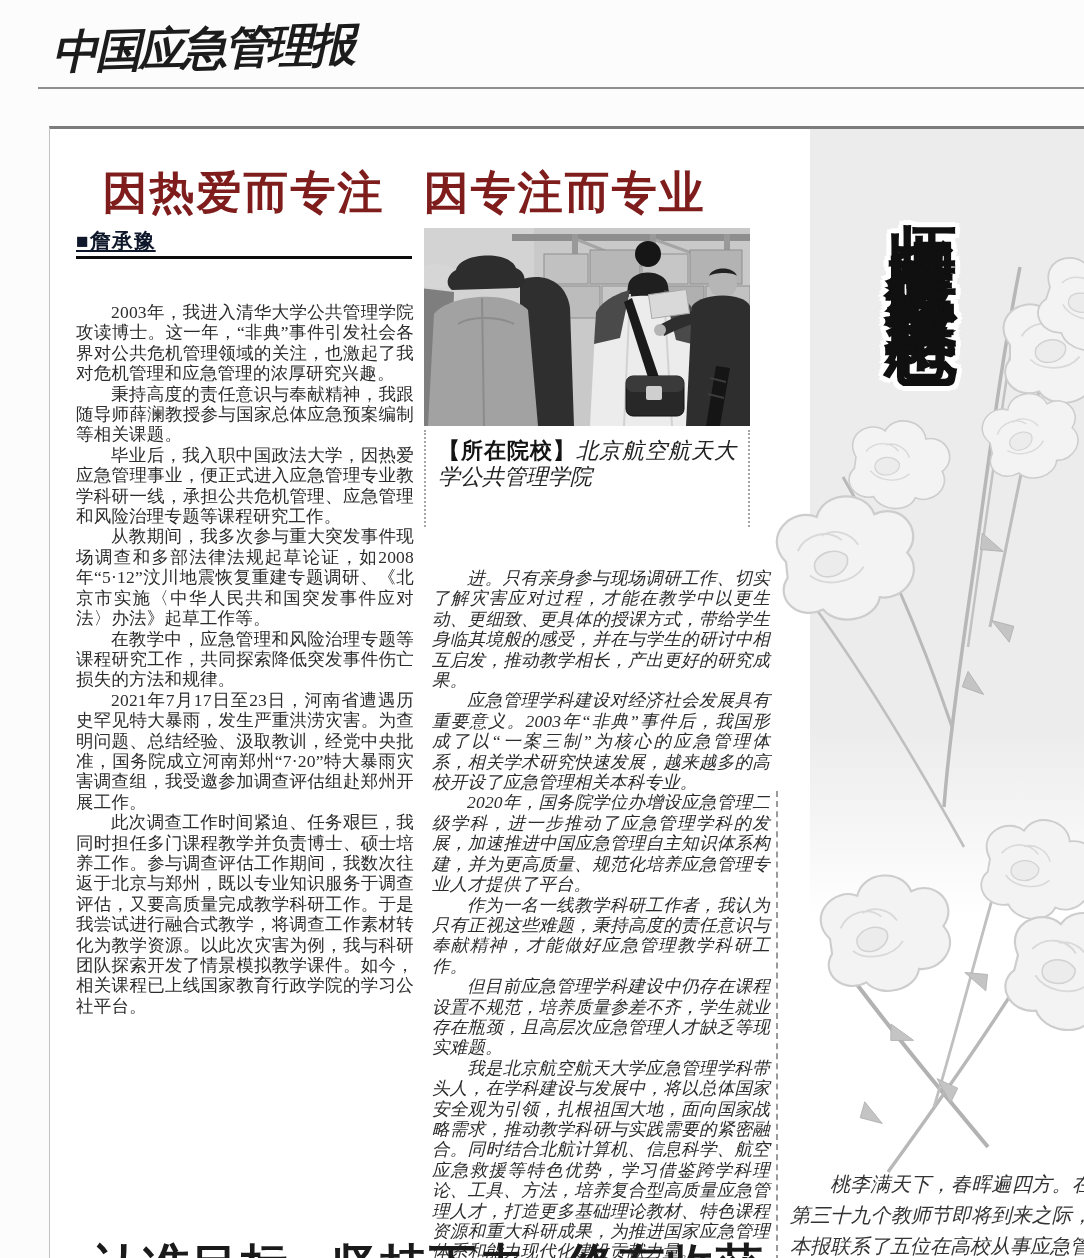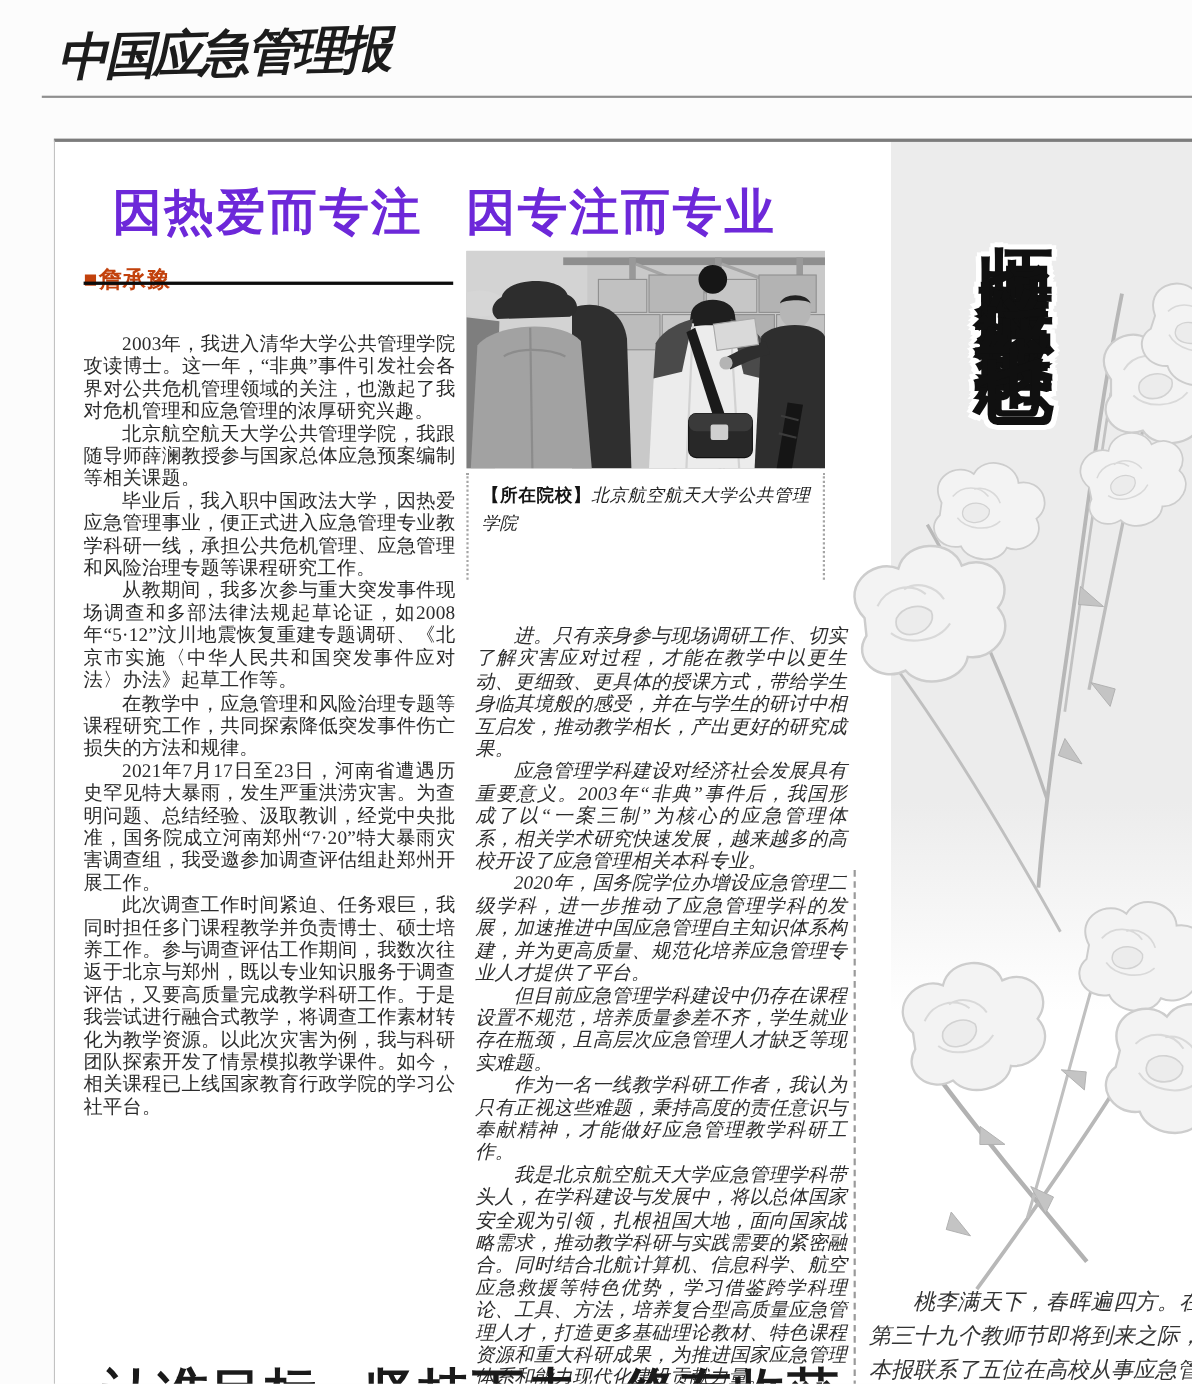--- a/index.html
+++ b/index.html
@@ -35,47 +35,47 @@
     font-family:"Liberation Sans",sans-serif;font-weight:900;
     font-size:72px;line-height:1.0;letter-spacing:9px;color:#101010;
     text-shadow:-4px -4px 0 #fff,4px -4px 0 #fff,-4px 4px 0 #fff,4px 4px 0 #fff,
                  0 -5px 0 #fff,0 5px 0 #fff,-5px 0 0 #fff,5px 0 0 #fff;
     white-space:nowrap;
   }
 
   
   .article-title{
     position:absolute;left:28px;top:34px;width:652px;text-align:center;
-    font-size:45px;font-weight:bold;letter-spacing:2px;word-spacing:26px;color:#6d28d9;
+    font-size:45px;font-weight:bold;letter-spacing:2px;word-spacing:26px;color:#7f1d1d;
     white-space:nowrap;
   }
   .author{
-    position:absolute;left:26px;top:111px;font-size:21px;font-weight:bold;
-    font-family:"Liberation Sans",sans-serif;color:#c2410c;letter-spacing:1px;
+    position:absolute;left:26px;top:98px;font-size:21px;font-weight:bold;
+    font-family:"Liberation Sans",sans-serif;color:#0f172a;letter-spacing:1px;text-decoration:underline;
   }
   .author-rule{position:absolute;left:26px;top:127px;width:336px;height:3px;background:#0c0c0c;}
 
   .col{position:absolute;width:338px;margin-top:32px;}
   .col-left{left:26px;top:141px;}
   .col-right{left:382px;top:407px;font-style:italic;}
   .col p{
     margin:0;text-indent:2em;font-size:17.5px;line-height:20.4px;
     text-align:justify;letter-spacing:0.2px;color:#2c2c2c;
   }
 
   
   .photo{position:absolute;left:374px;top:99px;width:326px;height:198px;overflow:hidden;background:#c9c9c9;}
 
   
   .infobox{
     position:absolute;left:374px;top:301px;width:326px;height:97px;
     border-left:2px dotted #a5a5a5;border-right:2px dotted #a5a5a5;
     padding:8px 12px;box-sizing:border-box;
   }
-  .info-item{font-size:16px;line-height:26px;margin-bottom:9px;text-align:justify;}
+  .info-item{font-size:22px;line-height:26px;margin-bottom:9px;text-align:justify;}
   .info-item .lbl{font-weight:bold;font-family:"Liberation Sans",sans-serif;color:#141414;}
   .info-item .val{font-style:italic;color:#222;}
 
   
   .dashed-divider{position:absolute;left:726px;top:662px;height:470px;width:0;border-left:2px dashed #9a9a9a;}
 
   
   .intro-text{
     position:absolute;left:740px;top:1040px;width:302px;
     font-size:20px;line-height:31px;font-style:italic;color:#333;
@@ -140,33 +140,33 @@
   </svg>
 
   <div class="vertical-headline">师者所以传道授业解惑也</div>
 
   <div class="article-title">因热爱而专注 因专注而专业</div>
   <div class="author">■詹承豫</div>
   <div class="author-rule"></div>
 
   <div class="col col-left">
       <p>2003年，我进入清华大学公共管理学院攻读博士。这一年，“非典”事件引发社会各界对公共危机管理领域的关注，也激起了我对危机管理和应急管理的浓厚研究兴趣。</p>
-      <p>北京航空航天大学公共管理学院，我跟随导师薛澜教授参与国家总体应急预案编制等相关课题。</p>
+      <p>秉持高度的责任意识与奉献精神，我跟随导师薛澜教授参与国家总体应急预案编制等相关课题。</p>
       <p>毕业后，我入职中国政法大学，因热爱应急管理事业，便正式进入应急管理专业教学科研一线，承担公共危机管理、应急管理和风险治理专题等课程研究工作。</p>
       <p>从教期间，我多次参与重大突发事件现场调查和多部法律法规起草论证，如2008年“5·12”汶川地震恢复重建专题调研、《北京市实施〈中华人民共和国突发事件应对法〉办法》起草工作等。</p>
       <p>在教学中，应急管理和风险治理专题等课程研究工作，共同探索降低突发事件伤亡损失的方法和规律。</p>
       <p>2021年7月17日至23日，河南省遭遇历史罕见特大暴雨，发生严重洪涝灾害。为查明问题、总结经验、汲取教训，经党中央批准，国务院成立河南郑州“7·20”特大暴雨灾害调查组，我受邀参加调查评估组赴郑州开展工作。</p>
       <p>此次调查工作时间紧迫、任务艰巨，我同时担任多门课程教学并负责博士、硕士培养工作。参与调查评估工作期间，我数次往返于北京与郑州，既以专业知识服务于调查评估，又要高质量完成教学科研工作。于是我尝试进行融合式教学，将调查工作素材转化为教学资源。以此次灾害为例，我与科研团队探索开发了情景模拟教学课件。如今，相关课程已上线国家教育行政学院的学习公社平台。</p>
     </div>
   <div class="col col-right">
       <p>进。只有亲身参与现场调研工作、切实了解灾害应对过程，才能在教学中以更生动、更细致、更具体的授课方式，带给学生身临其境般的感受，并在与学生的研讨中相互启发，推动教学相长，产出更好的研究成果。</p>
       <p>应急管理学科建设对经济社会发展具有重要意义。2003年“非典”事件后，我国形成了以“一案三制”为核心的应急管理体系，相关学术研究快速发展，越来越多的高校开设了应急管理相关本科专业。</p>
       <p>2020年，国务院学位办增设应急管理二级学科，进一步推动了应急管理学科的发展，加速推进中国应急管理自主知识体系构建，并为更高质量、规范化培养应急管理专业人才提供了平台。</p>
+      <p>作为一名一线教学科研工作者，我认为只有正视这些难题，秉持高度的责任意识与奉献精神，才能做好应急管理教学科研工作。</p>
       <p>但目前应急管理学科建设中仍存在课程设置不规范，培养质量参差不齐，学生就业存在瓶颈，且高层次应急管理人才缺乏等现实难题。</p>
-      <p>作为一名一线教学科研工作者，我认为只有正视这些难题，秉持高度的责任意识与奉献精神，才能做好应急管理教学科研工作。</p>
       <p>我是北京航空航天大学应急管理学科带头人，在学科建设与发展中，将以总体国家安全观为引领，扎根祖国大地，面向国家战略需求，推动教学科研与实践需要的紧密融合。同时结合北航计算机、信息科学、航空应急救援等特色优势，学习借鉴跨学科理论、工具、方法，培养复合型高质量应急管理人才，打造更多基础理论教材、特色课程资源和重大科研成果，为推进国家应急管理体系和能力现代化建设贡献力量。</p>
     </div>
 
   <div class="photo">
     <svg viewBox="0 0 326 198" width="326" height="198" xmlns="http://www.w3.org/2000/svg">
       <rect width="326" height="198" fill="#c9c9c9"></rect>
       <rect width="110" height="198" fill="#d3d3d3"></rect>
 
       <rect x="88" y="6" width="238" height="7" fill="#8e8e8e"></rect>
       <rect x="148" y="6" width="6" height="40" fill="#999999"></rect>

